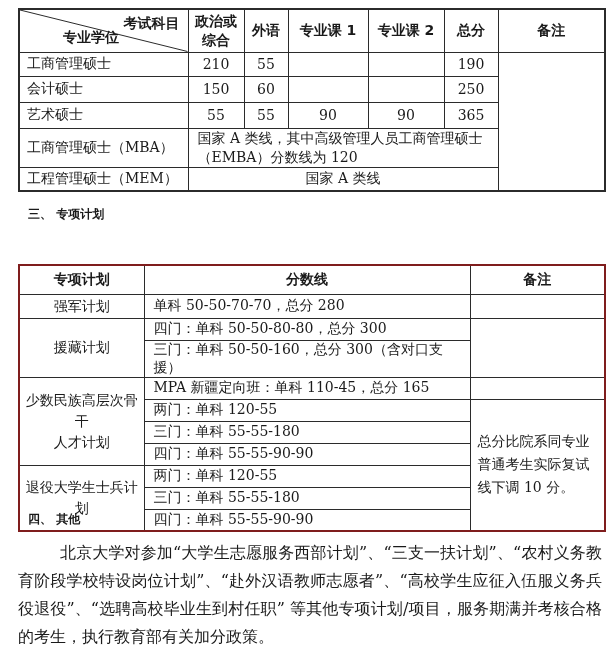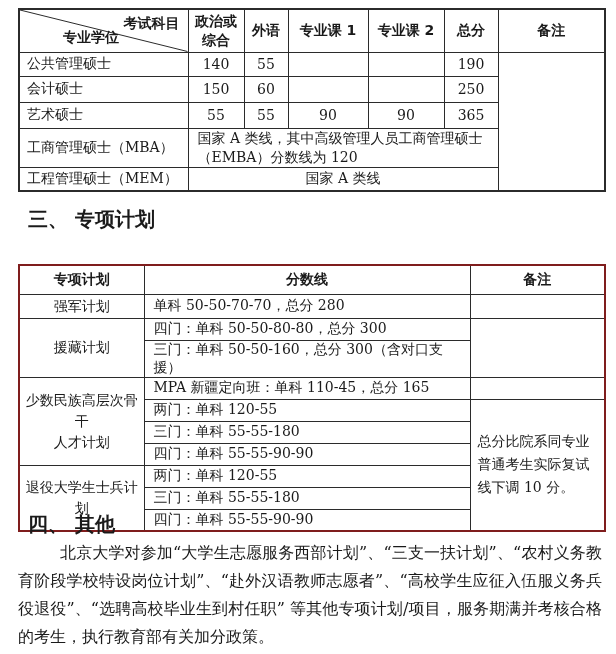--- a/index.html
+++ b/index.html
@@ -21,21 +21,21 @@
   .merged-left{text-align:left;padding-left:9px;white-space:pre-line;line-height:19px;}
   .merged-center{text-align:center;}
   .diag{position:relative;padding:16px;}
   .diag-svg{position:absolute;left:0;top:0;width:100%;height:100%;display:block;}
   .diag-top{position:absolute;top:5px;right:8px;font-family:"DejaVu Sans","Liberation Sans",sans-serif;font-weight:700;}
   .diag-bottom{position:absolute;bottom:5px;left:7px;font-family:"DejaVu Sans","Liberation Sans",sans-serif;font-weight:700;margin-left:36px;}
   .plan{text-align:center;white-space:pre-line;line-height:21px;}
   .score{text-align:left;padding-left:9px;}
   .rk{}
   .remark-text{text-align:left;padding:2px 7px;line-height:23px;margin-left:18px;}
-  .sec-heading{position:absolute;left:28px;font-size:20px;font-weight:700;
+  .sec-heading{position:absolute;left:28px;font-size:12px;font-weight:700;
     font-family:"DejaVu Sans","Liberation Sans",sans-serif;color:#1a1a1a;}
   .h-3{top:206px;}
   .h-4{top:511px;}
   .para{position:absolute;left:18px;top:539px;width:584px;font-size:16px;
     line-height:28px;text-align:justify;text-indent:42px;color:#1a1a1a;}
 </style>
 </head>
 <body>
 
 <div class="page">
@@ -61,22 +61,22 @@
       </td>
       <th>政治或
 综合</th>
       <th>外语</th>
       <th>专业课 1</th>
       <th>专业课 2</th>
       <th>总分</th>
       <th>备注</th>
     </tr>
     <tr style="height:24px">
-      <td class="name">公共管理硕士</td>
-      <td class="num">140</td>
+      <td class="name">工商管理硕士</td>
+      <td class="num">210</td>
       <td class="num">55</td>
       <td class="num"></td>
       <td class="num"></td>
       <td class="num">190</td>
       <td class="rk" rowspan="5"></td>
     </tr>
     <tr style="height:26px">
       <td class="name">会计硕士</td>
       <td class="num">150</td>
       <td class="num">60</td>

